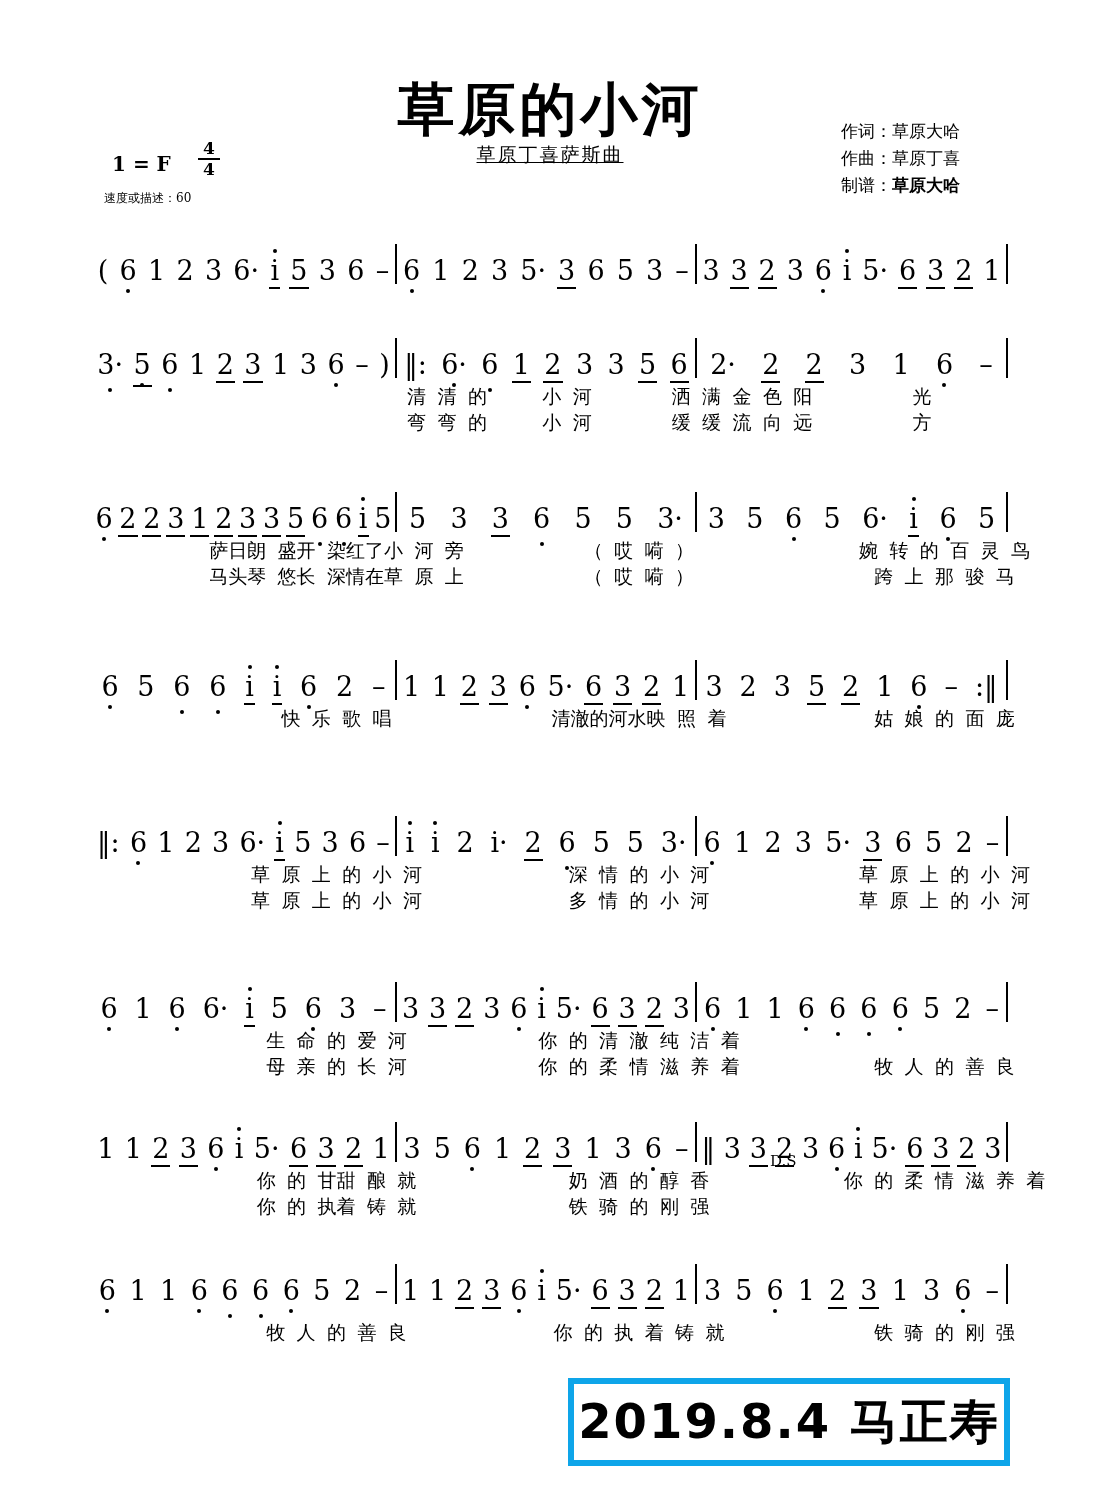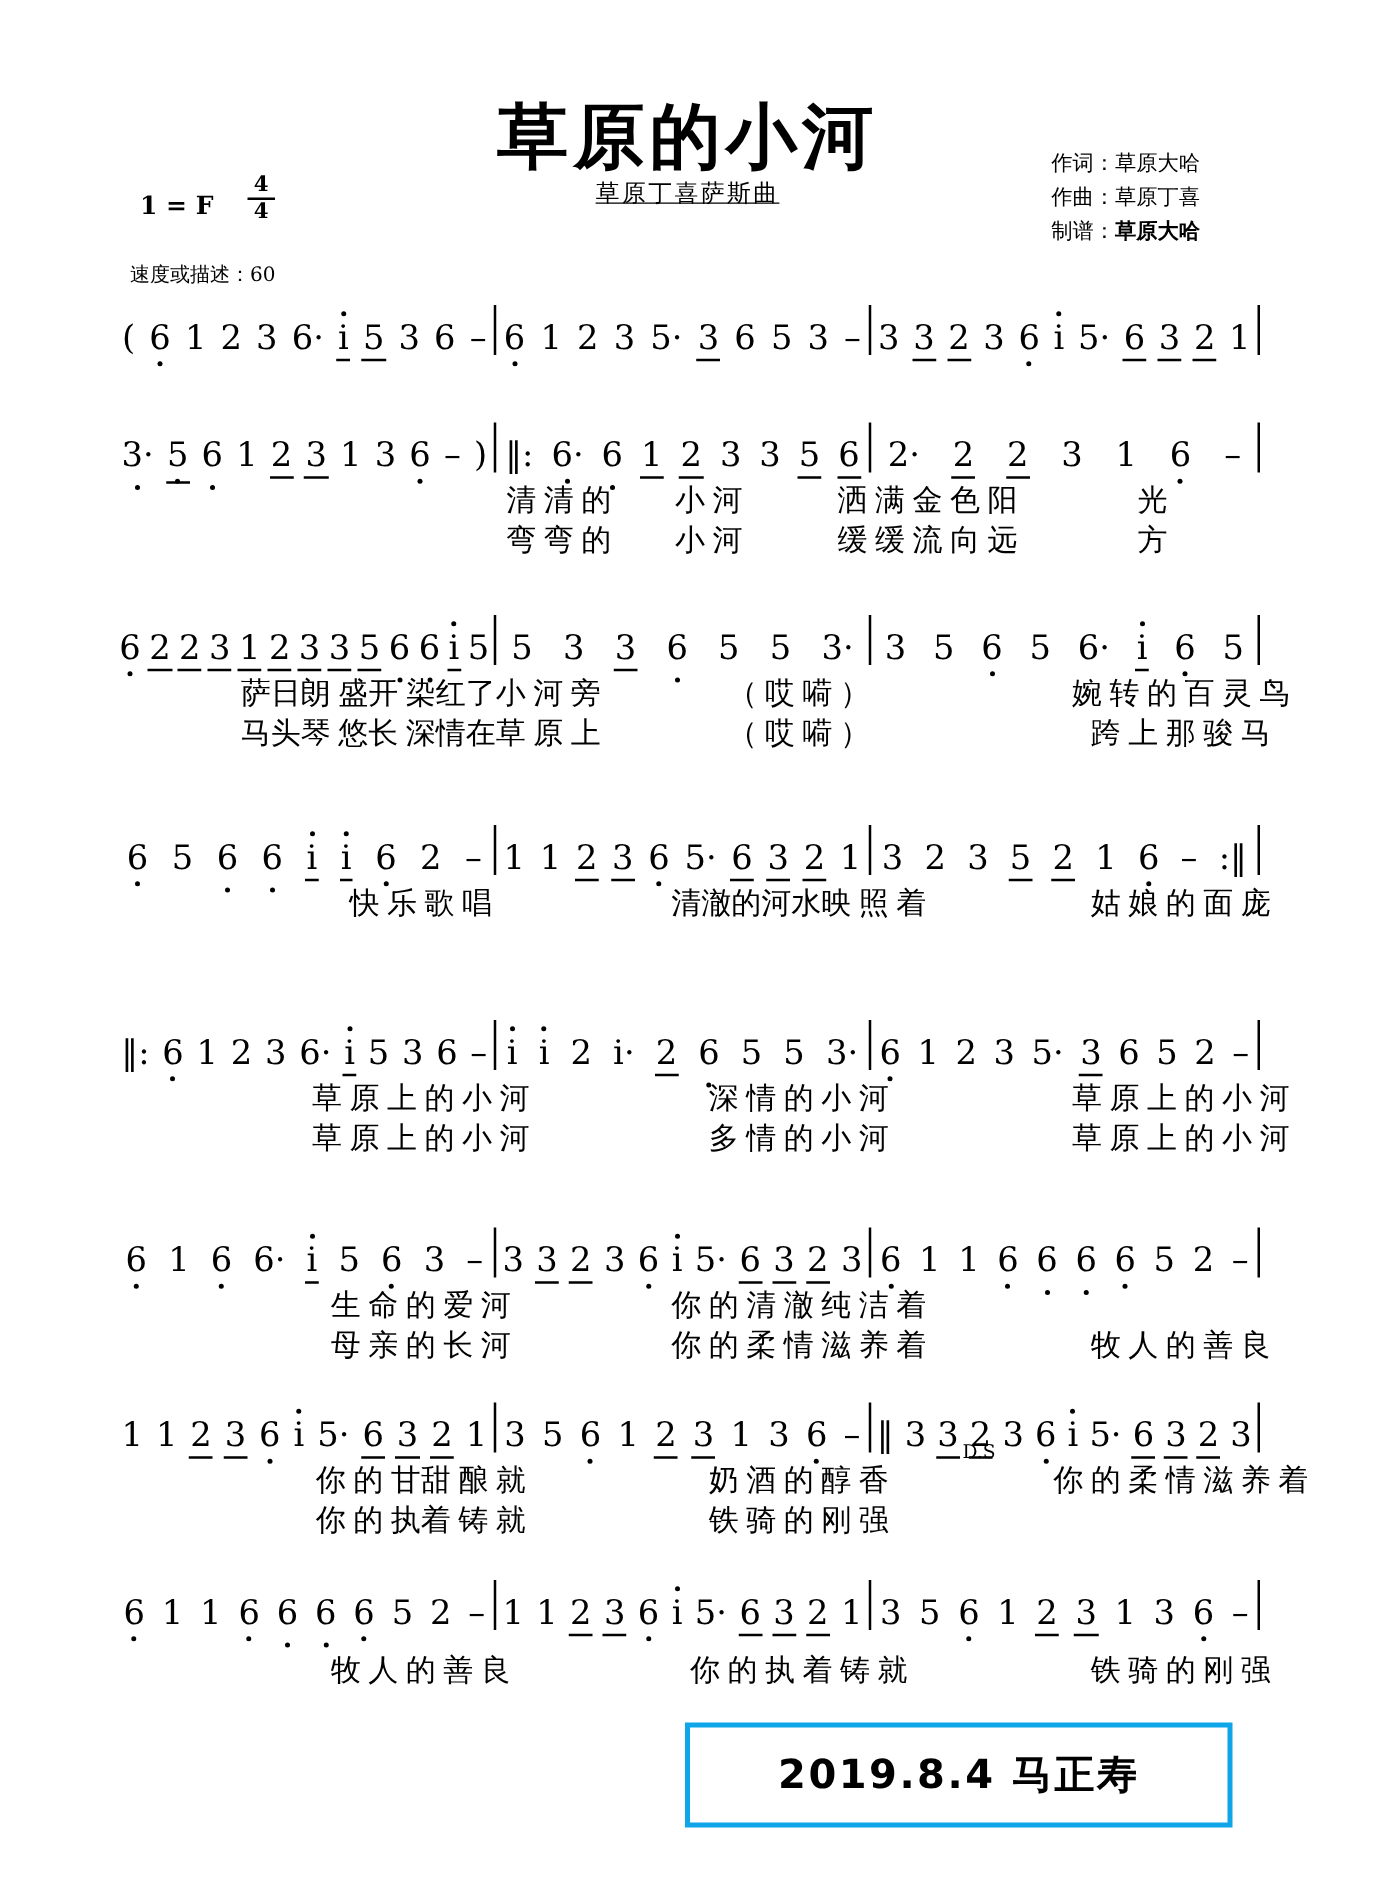--- a/index.html
+++ b/index.html
@@ -40,21 +40,21 @@
   }
   .meter{
     position:absolute;top:140px;left:198px;
     font-size:17px;font-weight:bold;text-align:center;line-height:17px;
     font-family:"DejaVu Serif", serif;
   }
   .meter .num{display:block;}
   .meter .bar{display:block;width:22px;height:2px;background:#000;margin:1px 0;}
   .tempo{
     position:absolute;top:190px;left:104px;
-    font-size:16px;font-family:"DejaVu Serif", serif;margin-top:20px;
+    font-size:12px;font-family:"DejaVu Serif", serif;
   }
 
   
   .system{position:absolute;left:92px;width:916px;}
   .measures{display:flex;align-items:flex-end;height:46px;}
   .measure{
     position:relative;
     display:flex;align-items:flex-end;justify-content:space-around;
     border-right:2px solid #000;
     height:40px;
@@ -72,30 +72,30 @@
   .u1:after{content:"";position:absolute;left:0;right:0;bottom:-5px;height:2px;background:#000;}
   .u2:before{content:"";position:absolute;left:0;right:0;bottom:-9px;height:2px;background:#000;}
   
   .dl:after{content:"";position:absolute;left:50%;margin-left:-2px;bottom:-9px;width:4px;height:4px;border-radius:50%;background:#000;}
   .u1.dl:after{bottom:-14px;}
   
   .dh:before{content:"";position:absolute;left:50%;margin-left:-2px;top:-8px;width:4px;height:4px;border-radius:50%;background:#000;}
 
   .lyrics{
     position:absolute;left:92px;width:916px;
-    font-size:24px;font-family:Liberation Serif, serif;
+    font-size:19px;font-family:Liberation Mono, monospace;
   }
   .lyricline{display:flex;}
   .lyricline .cell{text-align:center;}
 
   .stamp{
-    position:absolute;left:548px;top:1378px;width:430px;height:76px;
-    border:4px solid #0ea5e9;
+    position:absolute;left:568px;top:1378px;width:430px;height:76px;
+    border:6px solid #0ea5e9;
     display:flex;align-items:center;justify-content:center;
-    font-size:32px;font-weight:bold;
+    font-size:48px;font-weight:bold;
     font-family:"DejaVu Sans", sans-serif;
     letter-spacing:2px;
   }
   .ds{
     position:absolute;font-size:15px;font-family:"DejaVu Serif", serif;
   }
 </style>
 </head>
 <body>
 

